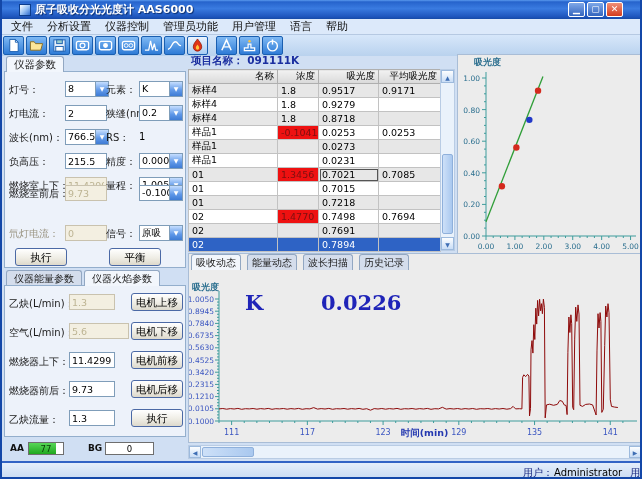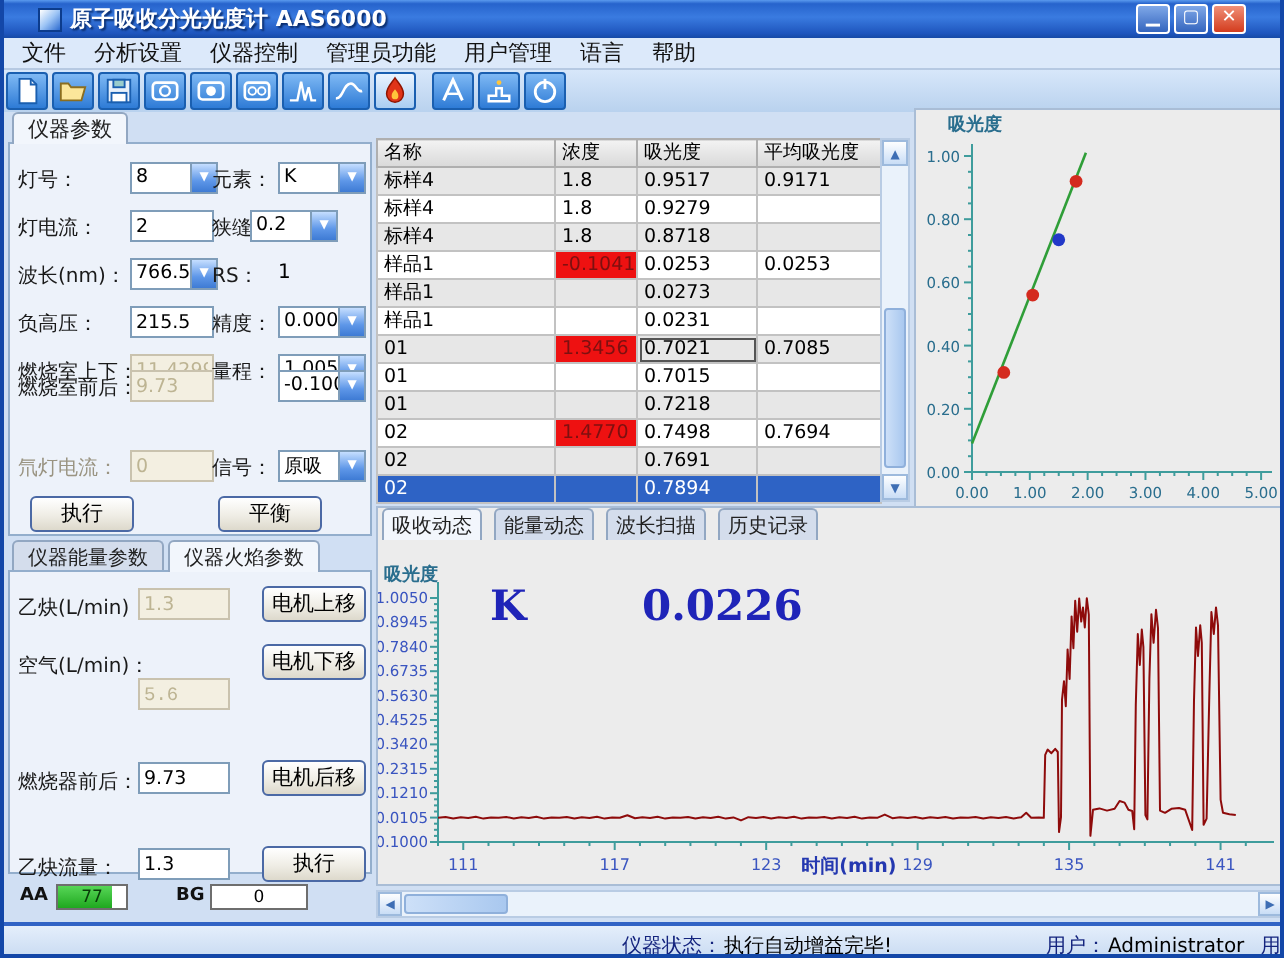--- a/index.html
+++ b/index.html
@@ -42,21 +42,21 @@
   
   .smalllab{position:absolute;font-size:9px;font-weight:bold;color:#111;top:2px;}
   .aabar{position:absolute;top:1px;height:13px;border:1px solid #6E6E6E;background:#fff;}
   .aafill{position:absolute;left:0;top:0;height:100%;background:linear-gradient(180deg,#57D657,#1FA81F);}
   .aatext{position:absolute;width:100%;text-align:center;font-size:8.5px;color:#083D08;line-height:12px;}
   .bgbox{position:absolute;top:1px;height:13px;border:1px solid #6E6E6E;background:#fff;text-align:center;font-size:8.5px;line-height:12px;}
   
   .projrow{position:absolute;font-size:10.5px;font-weight:bold;color:#1B2FA0;white-space:nowrap;}
   #rtable{position:absolute;border-collapse:collapse;table-layout:fixed;width:252px;font-size:9.5px;background:#fff;}
   #rtable th,#rtable td{border:1px solid #C2C2C2;padding:0 3px;height:14px;overflow:hidden;white-space:nowrap;font-weight:normal;text-align:left;}
-  #rtable th{background:linear-gradient(180deg,#F2F2F2,#D9D9D9);border-color:#AFAFAF;}
+  #rtable th{background:linear-gradient(180deg,#F2F2F2,#D9D9D9);border-color:#AFAFAF;text-align:right;}
   tr.alt td{background:#E7E7E7;}
   tr.sel td{background:#2E63C5 !important;color:#fff;}
   td.red{background:#EE1111 !important;color:#7D1010;}
   td.foc{outline:1px solid #555;outline-offset:-2px;}
   
   .vscroll,.hscroll{position:absolute;background:#EAF2FB;border:1px solid #B9CCE4;}
   .sarrow{position:absolute;background:linear-gradient(180deg,#FDFEFF,#C9DDF6);border:1px solid #9DBADD;color:#3E6EB4;font-size:6px;text-align:center;}
   .sthumb{position:absolute;background:linear-gradient(90deg,#CDE0F8,#A9C8EF);border:1px solid #8FB0DB;border-radius:2px;}
   
   .panel{position:absolute;background:#ECECEC;border:1px solid #A9BDD6;}
@@ -183,21 +183,21 @@
           <span class="field-label rlab">元素：</span>
           <div class="combo" style="left: 134px; top: 1px;">
             <span class="cval">K</span>
             <span class="carrow">▼</span>
           </div>
         </div>
         <div class="prow" style="top: 32px;">
           <span class="field-label">灯电流：</span>
           <input class="txt" value="2" style="left: 60px; top: 1px;">
           <span class="field-label rlab">狭缝(nm)：</span>
-          <div class="combo" style="left: 120px; top: 1px;">
+          <div class="combo" style="left: 134px; top: 1px;">
             <span class="cval">0.2</span>
             <span class="carrow">▼</span>
           </div>
         </div>
         <div class="prow" style="top: 56px;">
           <span class="field-label">波长(nm)：</span>
           <div class="combo" style="left: 60px; top: 1px;">
             <span class="cval">766.5</span>
             <span class="carrow">▼</span>
           </div>
@@ -249,45 +249,54 @@
       <span class="tab active" style="left: 82px; top: 270px; font-size: 10px;">仪器火焰参数</span>
     </div>
   <div class="gbox" id="p2box" style="left:2px;top:285px;width:182px;height:152px;">
       <div class="frow" style="top: 8px;">
         <span class="field-label">乙炔(L/min)：</span>
         <input class="txt dis" disabled="" value="1.3" style="left: 64px; top: 0px; width: 46px;">
         <span class="xpbtn" style="left: 126px; top: -1px; width: 52px;">电机上移</span>
       </div>
       <div class="frow" style="top: 37px;">
         <span class="field-label">空气(L/min)：</span>
-        <input class="txt dis" disabled="" value="5.6" style="left: 64px; top: 16px; width: 46px; font-family: Liberation Mono, monospace;">
+        <input class="txt dis" disabled="" value="5.6" style="left: 64px; top: 0px; width: 60px;">
         <span class="xpbtn" style="left: 126px; top: -1px; width: 52px;">电机下移</span>
+      </div>
+      <div class="frow" style="top: 66px;">
+        <span class="field-label">燃烧器上下：</span>
+        <input class="txt" value="11.4299" style="left: 64px; top: 0px; width: 46px;">
+        <span class="xpbtn" style="left: 126px; top: -1px; width: 52px;">电机前移</span>
       </div>
       <div class="frow" style="top: 95px;">
         <span class="field-label">燃烧器前后：</span>
         <input class="txt" value="9.73" style="left: 64px; top: 0px; width: 46px;">
         <span class="xpbtn" style="left: 126px; top: -1px; width: 52px;">电机后移</span>
       </div>
-      <div class="frow" style="top: 124px; margin-top: 14px;">
+      <div class="frow" style="top: 124px;">
         <span class="field-label">乙炔流量：</span>
         <input class="txt" value="1.3" style="left: 64px; top: 0px; width: 46px;">
         <span class="xpbtn" style="left: 126px; top: -1px; width: 52px;">执行</span>
       </div>
     </div>
 
   <div style="position:absolute;left:2px;top:441px;width:182px;height:16px;">
     <span class="smalllab" style="left:6px;">AA</span>
     <span class="aabar" style="left:24px;width:36px;">
       <span class="aafill" id="aafill" style="width: 80%;"></span>
       <span class="aatext">77</span>
     </span>
     <span class="smalllab" style="left:84px;">BG</span>
     <span class="bgbox" style="left:101px;width:49px;">0</span>
   </div>
 
+  <div class="projrow" style="left:189px;top:54px;">
+    <span>项目名称：</span>
+    <span>091111K</span>
+  </div>
   <table id="rtable" style="left:186px;top:69px;">
     <colgroup>
         <col style="width:89px">
         <col style="width:41px">
         <col style="width:60px">
         <col style="width:62px">
       </colgroup>
     <thead>
         <tr id="rhead">
           <th>名称</th>
@@ -559,21 +568,18 @@
       </svg>
   </div>
 
   <div class="hscroll" style="left:186px;top:445px;width:454px;height:14px;">
     <span class="sarrow" style="left:0;top:0;width:12px;height:12px;line-height:12px;">◀</span>
     <span class="sthumb" style="left:13px;top:1px;width:52px;height:10px;"></span>
     <span class="sarrow" style="right:0;top:0;width:12px;height:12px;line-height:12px;">▶</span>
   </div>
 
   <div class="statusbar">
-    <span class="sb-mid">
-      <span class="st-label">仪器状态：</span><span class="st-value">执行自动增益完毕!</span>
-    </span>
     <span class="sb-right">
       <span class="st-label">用户：</span><span class="st-value">Administrator</span>
       <span class="st-label">用户类型：</span>
     </span>
   </div>
 </div>
 
 </body></html>

